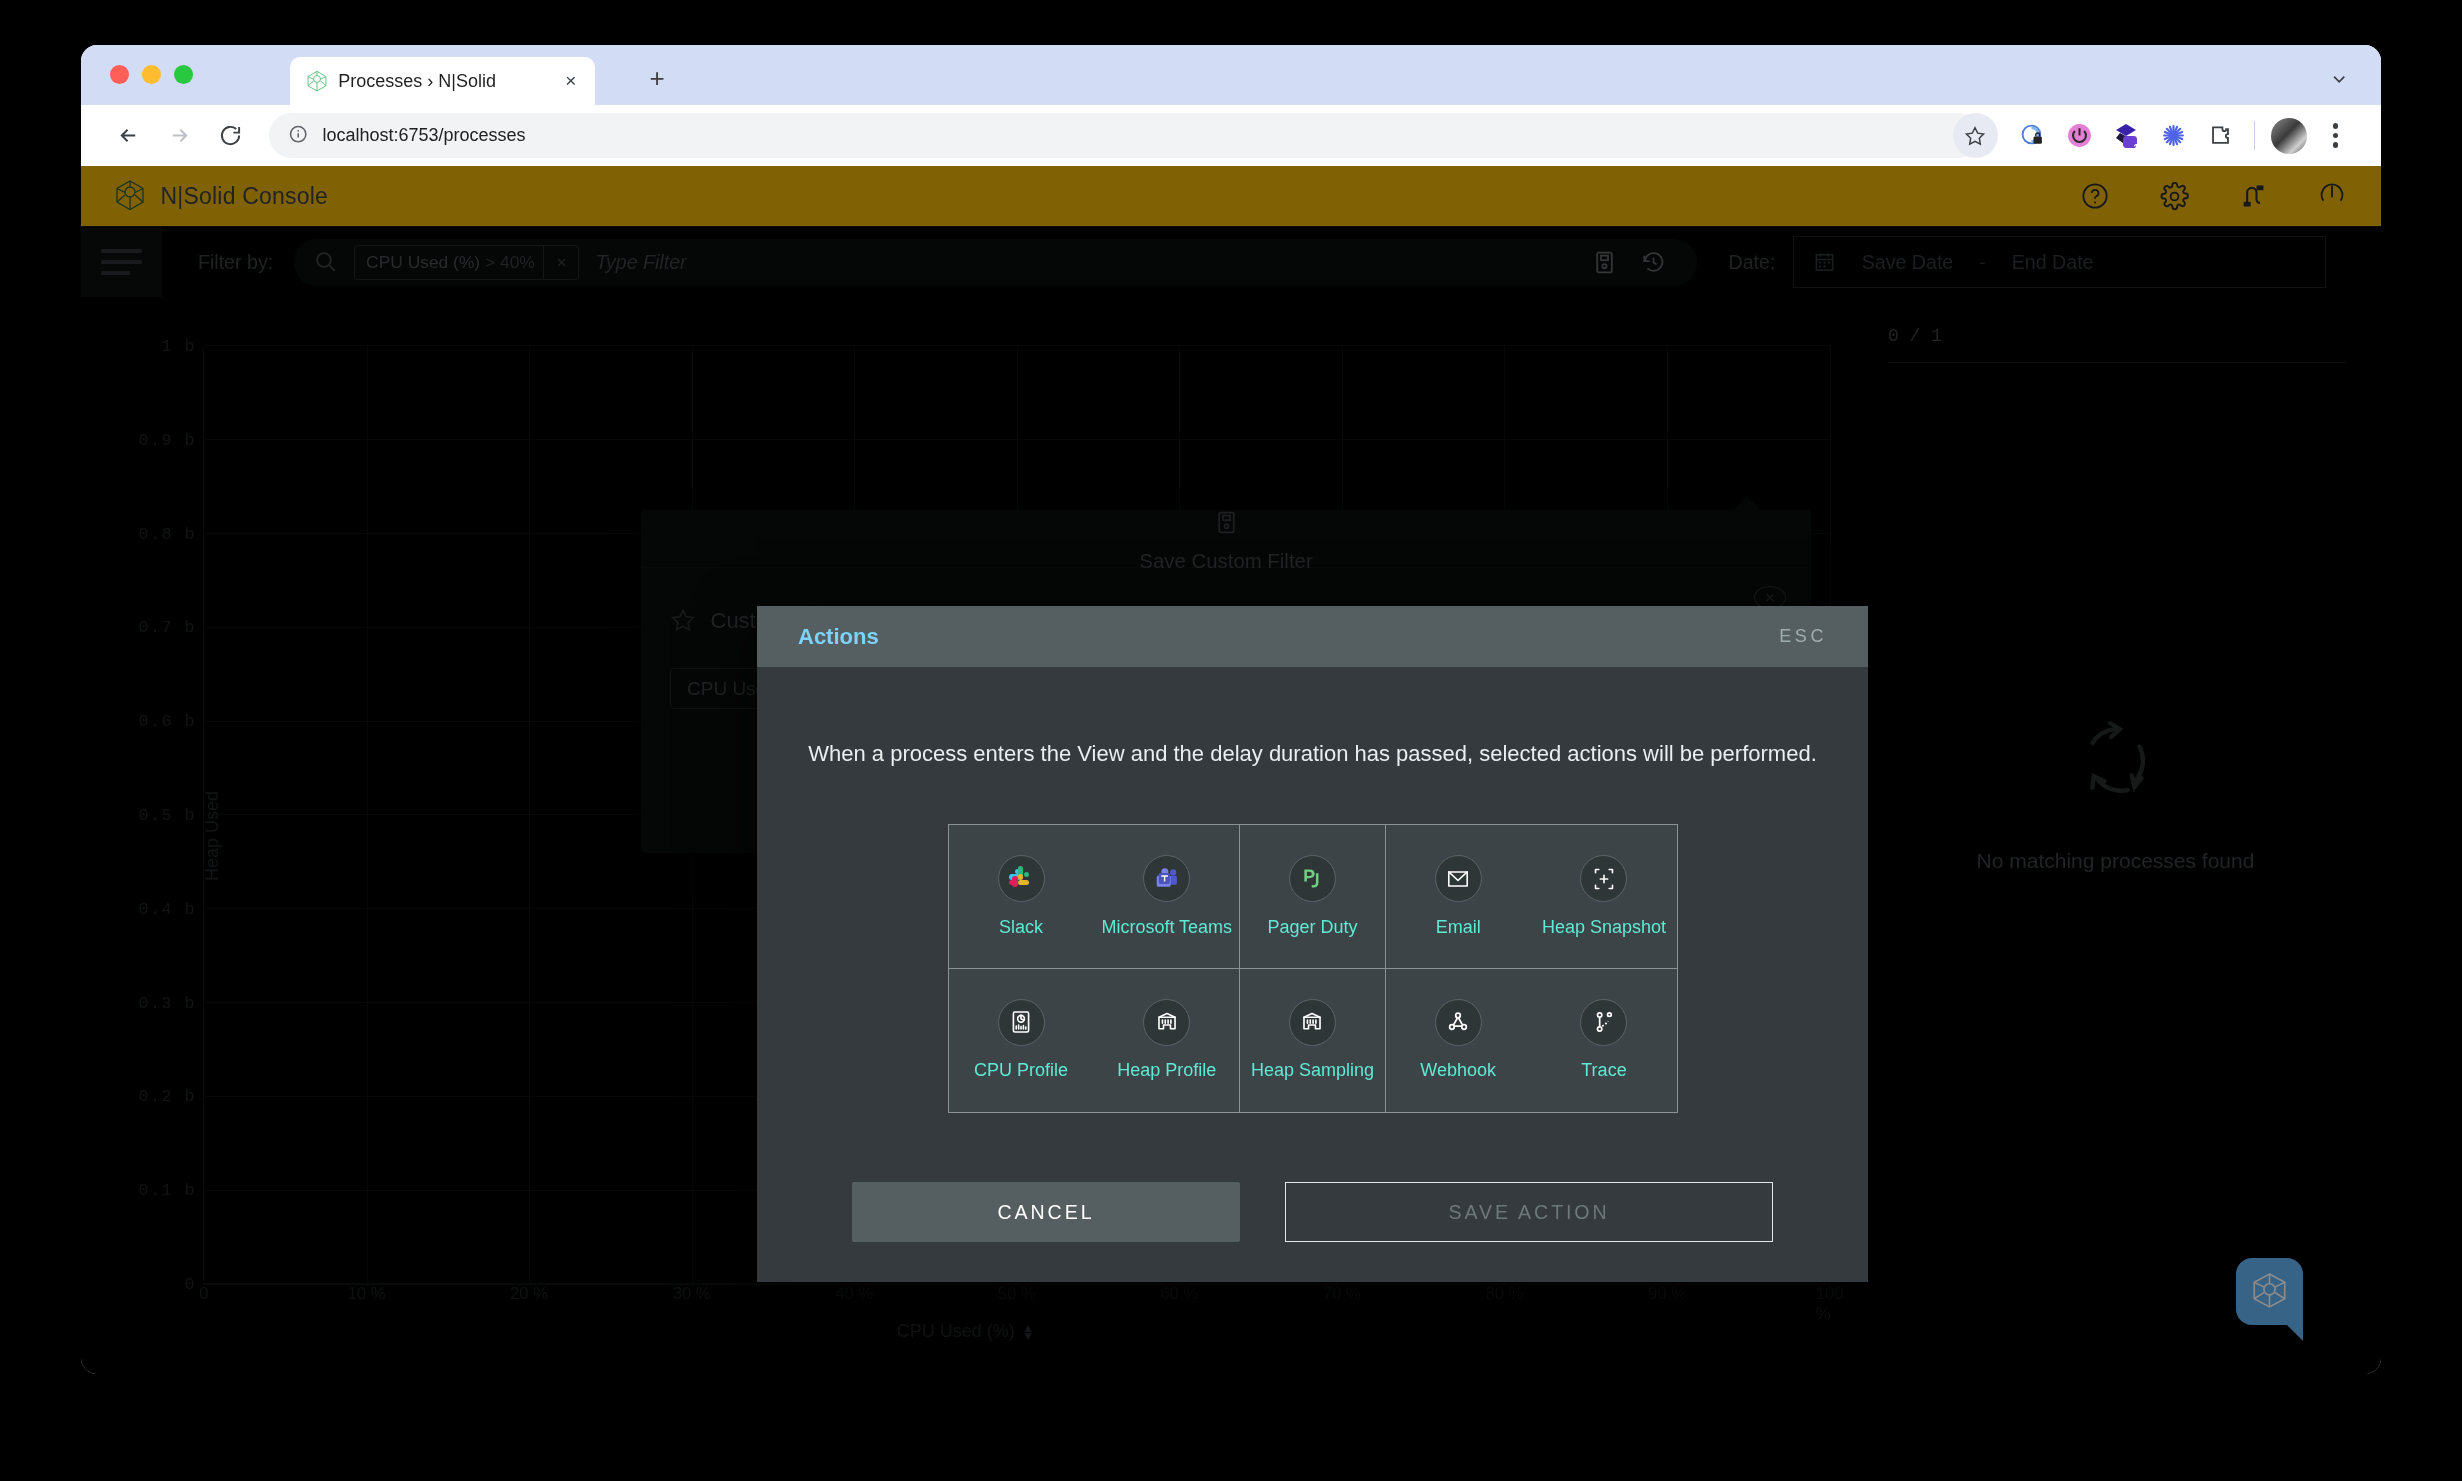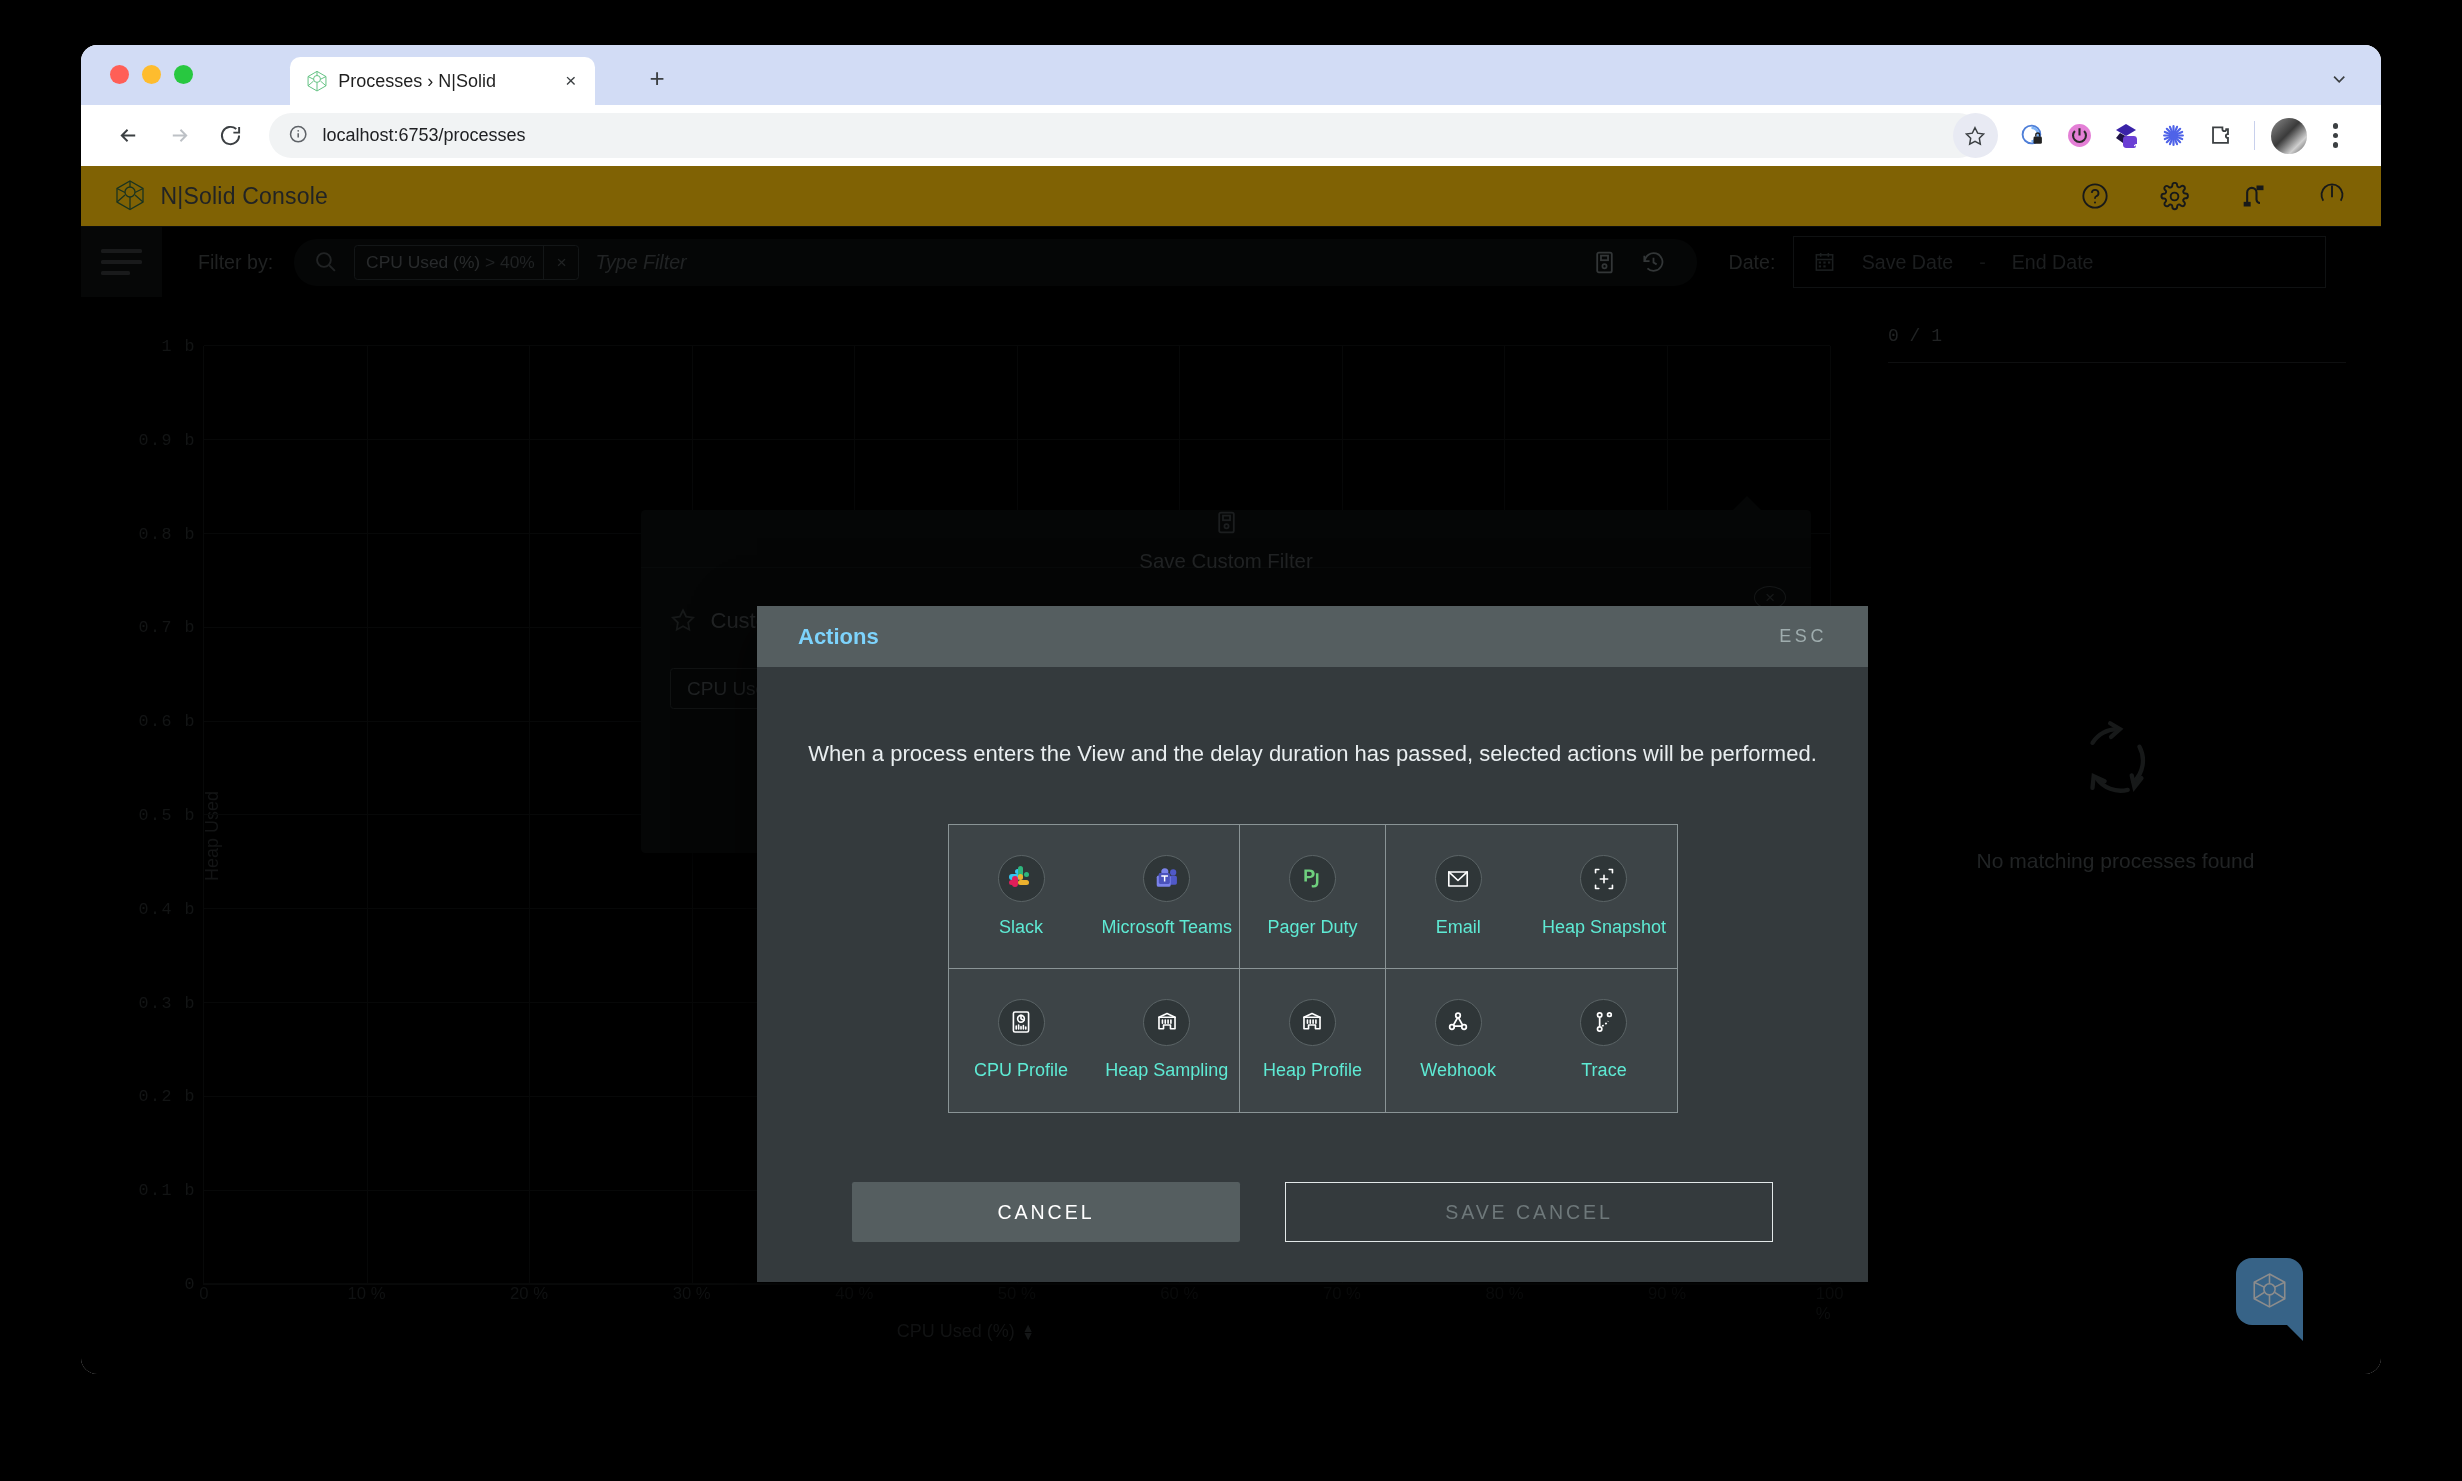--- a/index.html
+++ b/index.html
@@ -697,31 +697,31 @@
               <span class="tile-label">CPU Profile</span>
             </div>
             <div class="action-tile">
               <span class="tile-icon">
                 <svg viewBox="0 0 24 24" width="26" height="26" fill="none" stroke="#fff" stroke-width="1.5" stroke-linecap="round" stroke-linejoin="round">
                   <path d="M4.6 7.6h14.8v10.6h-4.2v-3.4h-6.4v3.4H4.6z"></path>
                   <path d="M4.6 7.6 12 4.2l7.4 3.4"></path>
                   <path d="M7.8 10.2v3M10.4 10.2v3M13 10.2v3M15.6 10.2v3"></path>
                 </svg>
               </span>
-              <span class="tile-label">Heap Sampling</span>
+              <span class="tile-label">Heap Profile</span>
             </div>
             <div class="action-tile">
               <span class="tile-icon">
                 <svg viewBox="0 0 24 24" width="26" height="26" fill="none" stroke="#fff" stroke-width="1.5" stroke-linecap="round" stroke-linejoin="round">
                   <path d="M4.6 7.6h14.8v10.6h-4.2v-3.4h-6.4v3.4H4.6z"></path>
                   <path d="M4.6 7.6 12 4.2l7.4 3.4"></path>
                   <path d="M7.8 10.2v3M10.4 10.2v3M13 10.2v3M15.6 10.2v3"></path>
                 </svg>
               </span>
-              <span class="tile-label">Heap Profile</span>
+              <span class="tile-label">Heap Sampling</span>
             </div>
             <div class="action-tile">
               <span class="tile-icon">
                 <svg viewBox="0 0 24 24" width="26" height="26" fill="none" stroke="#fff" stroke-width="1.6">
                   <path d="M12 7.4 7.2 15.8M12 7.4l4.8 8.4M7.2 15.8h9.6"></path>
                   <circle cx="12" cy="6" r="2.1" fill="#343a3d"></circle>
                   <circle cx="6.4" cy="16.6" r="2.1" fill="#343a3d"></circle>
                   <circle cx="17.6" cy="16.6" r="2.1" fill="#343a3d"></circle>
                 </svg>
               </span>
@@ -736,20 +736,20 @@
                   <path d="M8 7.6v8.8"></path>
                   <path d="M10.2 15.6c2.6-1 4.4-2.6 5.6-4.4" stroke-dasharray="1.6 1.8"></path>
                 </svg>
               </span>
               <span class="tile-label">Trace</span>
             </div>
           </div>
 
       <div class="modal-footer">
         <button class="btn btn-cancel">CANCEL</button>
-        <button class="btn btn-save">SAVE CANCEL</button>
+        <button class="btn btn-save">SAVE ACTION</button>
       </div>
     </div>
 
   </div>
  </div>
 </div>
 
 
 </body></html>

